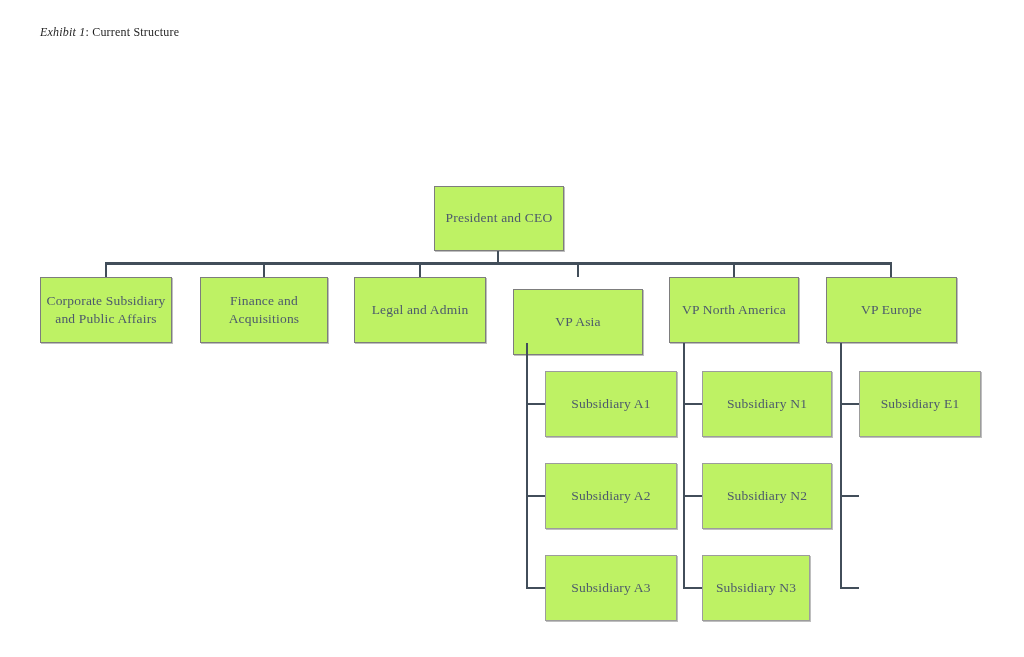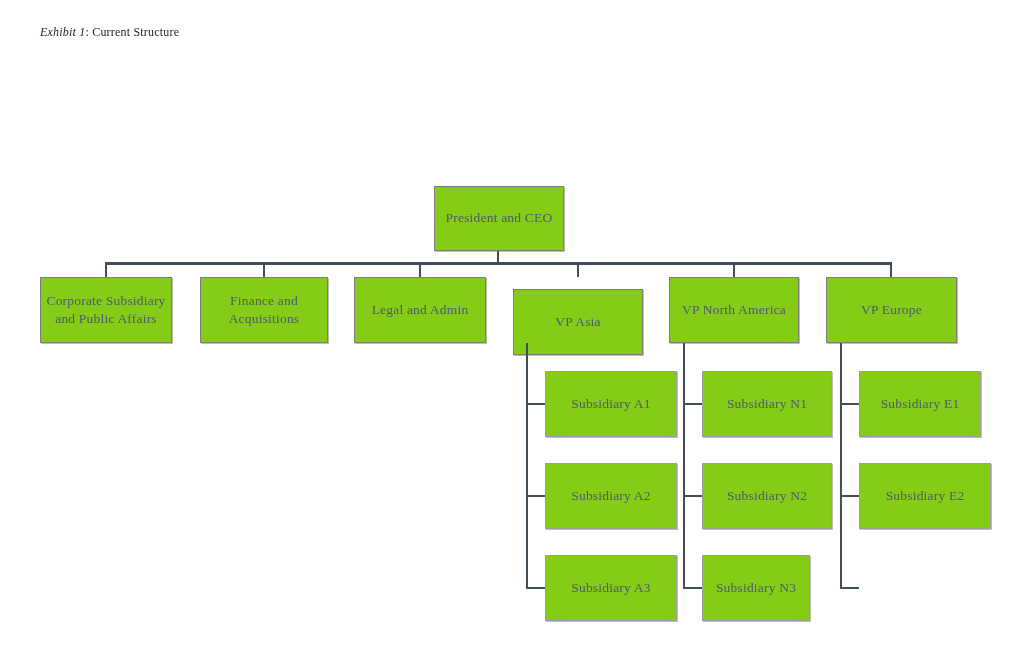--- a/index.html
+++ b/index.html
@@ -25,21 +25,21 @@
     white-space: nowrap;
   }
   .page-title .exhibit { font-style: italic; }
   .node {
     position: absolute;
     box-sizing: border-box;
     display: flex;
     align-items: center;
     justify-content: center;
     text-align: center;
-    background: #84cc16;
+    background: #bef264;
     border: 1px solid var(--node-border, #7d7d7d);
     box-shadow: 1px 1px 0 rgba(110,110,110,0.45);
     color: var(--node-text, #4d5a6c);
     font-size: 13.5px;
     line-height: 1.35;
     letter-spacing: 0.2px;
     padding: 2px 5px;
   }
   .node.sub {
     border-color: var(--subsidiary-border, #9c9c9c);
@@ -93,15 +93,14 @@
 
   <div class="node sub" style="left:545px; top:371px; width:132px; height:66px;">Subsidiary A1</div>
   <div class="node sub" style="left:545px; top:463px; width:132px; height:66px;">Subsidiary A2</div>
   <div class="node sub" style="left:545px; top:555px; width:132px; height:66px;">Subsidiary A3</div>
 
   <div class="node sub" style="left:702px; top:371px; width:130px; height:66px;">Subsidiary N1</div>
   <div class="node sub" style="left:702px; top:463px; width:130px; height:66px;">Subsidiary N2</div>
   <div class="node sub" style="left:702px; top:555px; width:108px; height:66px;">Subsidiary N3</div>
 
   <div class="node sub" style="left:859px; top:371px; width:122px; height:66px;">Subsidiary E1</div>
-  <div class="node sub" style="left:859px; top:463px; width:132px; height:66px;">Subsidiary E2</div>
 
 </div>
 
 </body></html>

